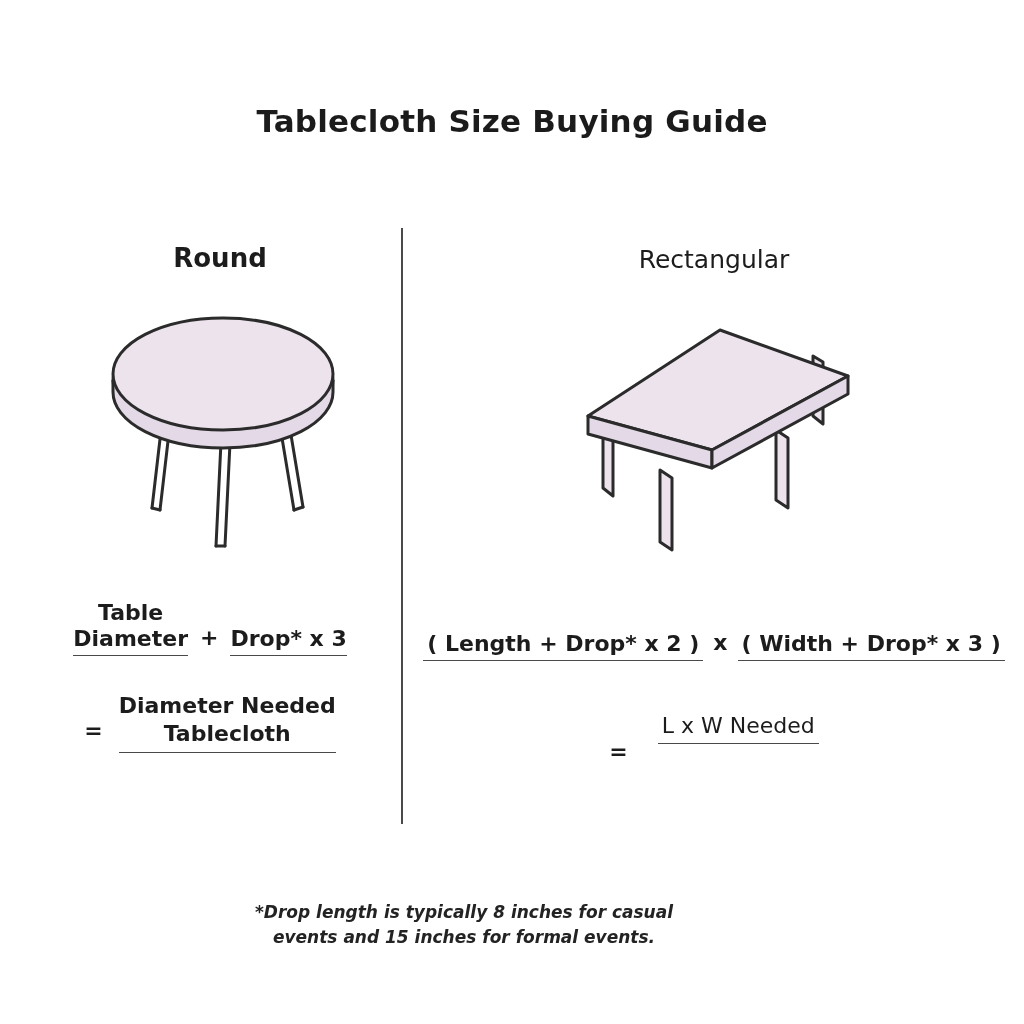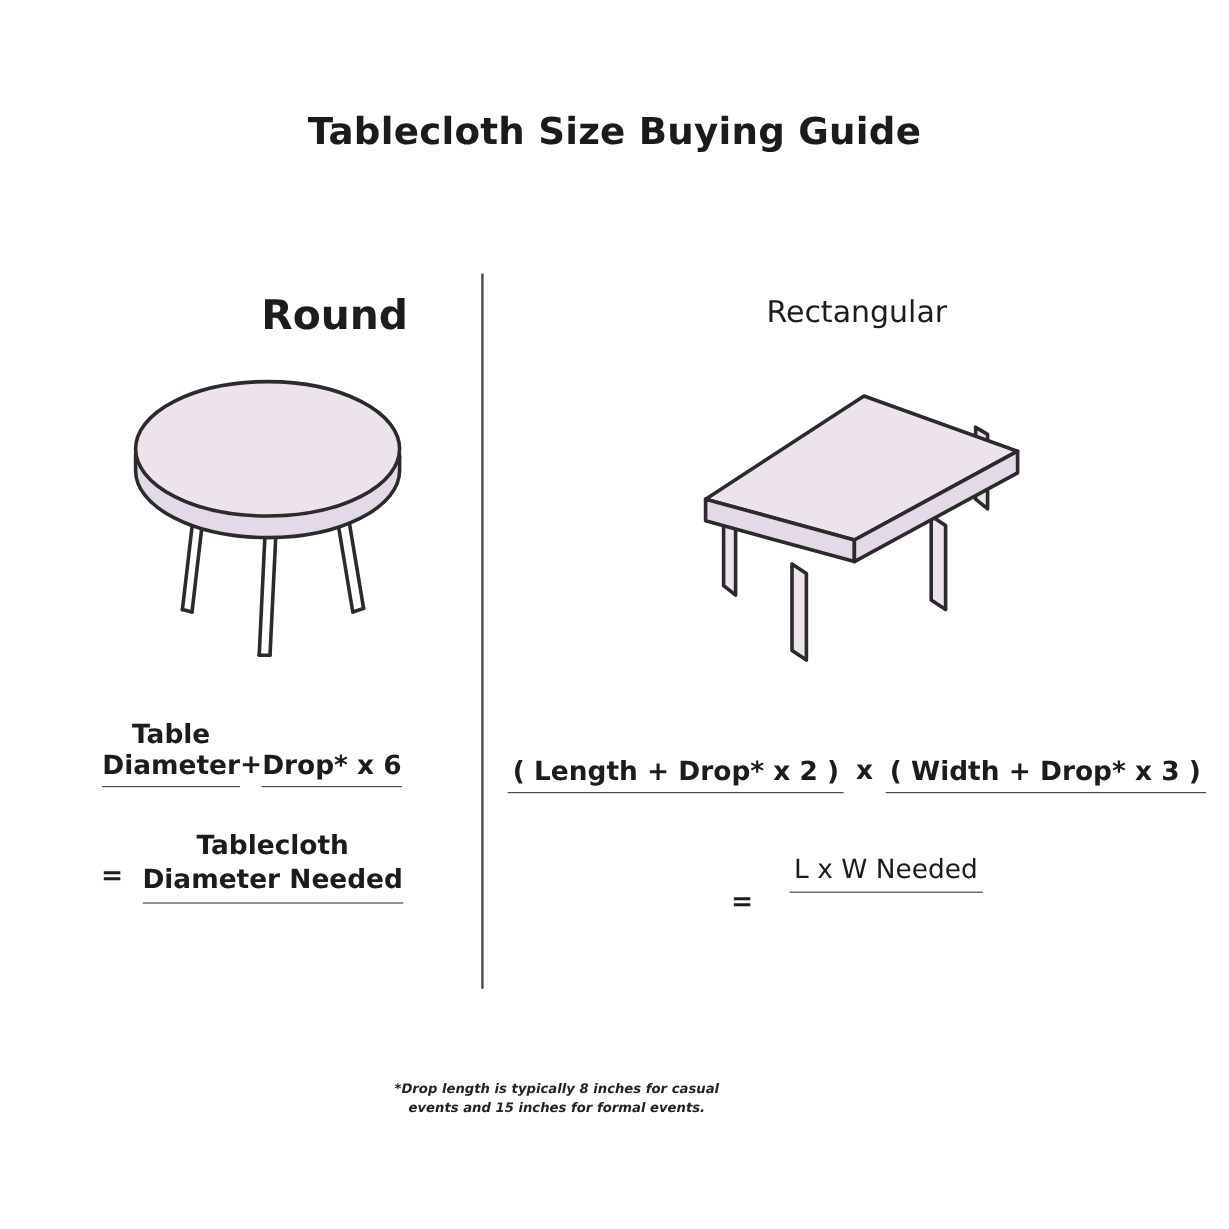--- a/index.html
+++ b/index.html
@@ -15,21 +15,21 @@
     position: relative;
     overflow: hidden;
   }
   .page {
     position: relative;
     width: 1024px;
     height: 1024px;
   }
   .title {
     position: absolute;
-    top: 92px;
+    top: 103px;
     left: 0;
     width: 1024px;
     text-align: center;
     font-size: 31px;
     font-weight: bold;
     letter-spacing: 0.2px;
     color: #1b1b1b;
   }
   .divider {
     position: absolute;
@@ -37,22 +37,22 @@
     top: 228px;
     width: 2px;
     height: 596px;
     background: #4a4a4a;
   }
   .col-round-head {
     position: absolute;
     top: 243px;
     left: 100px;
     width: 240px;
-    text-align: right;
-    font-size: 34px;
+    text-align: center;
+    font-size: 26px;
     font-weight: bold;
   }
   .col-rect-head {
     position: absolute;
     top: 245px;
     left: 560px;
     width: 308px;
     text-align: center;
     font-size: 25px;
     font-weight: normal;
@@ -72,20 +72,21 @@
   .formula-round {
     position: absolute;
     left: 30px;
     top: 600px;
     width: 360px;
   }
   .fr-row1 {
     display: flex;
     align-items: flex-end;
     justify-content: center;
+    gap: 12px;
   }
   .term {
     font-size: 22px;
     font-weight: bold;
     line-height: 1.18;
     text-align: center;
     padding-bottom: 3px;
     border-bottom: 1.6px solid #4a4a4a;
   }
   .plus {
@@ -152,21 +153,21 @@
     padding: 0 4px 5px 4px;
     border-bottom: 1.6px solid #4a4a4a;
     white-space: nowrap;
   }
   .footnote {
     position: absolute;
     top: 900px;
     left: 0;
     width: 928px;
     text-align: center;
-    font-size: 11px;
+    font-size: 17px;
     font-style: italic;
     font-weight: bold;
     line-height: 1.45;
     color: #232323;
   }
 </style>
 </head>
 <body>
 
 <div class="page">
@@ -216,27 +217,27 @@
     </svg>
   </div>
 
   <div class="formula-round">
     <div class="fr-row1">
       <div class="term">
         <div>Table</div>
         <div>Diameter</div>
       </div>
       <div class="plus">+</div>
-      <div class="term">Drop* x 6</div>
+      <div class="term">Drop* x 3</div>
     </div>
     <div class="fr-row2">
       <div class="eq">=</div>
       <div class="result">
+        <div>Diameter Needed</div>
         <div>Tablecloth</div>
-        <div>Diameter Needed</div>
       </div>
     </div>
   </div>
 
   <div class="formula-rect">
     <div class="rr-row1">
       <div class="rterm">( Length + Drop* x 2 )</div>
       <div class="times">x</div>
       <div class="rterm">( Width + Drop* x 3 )</div>
     </div>

